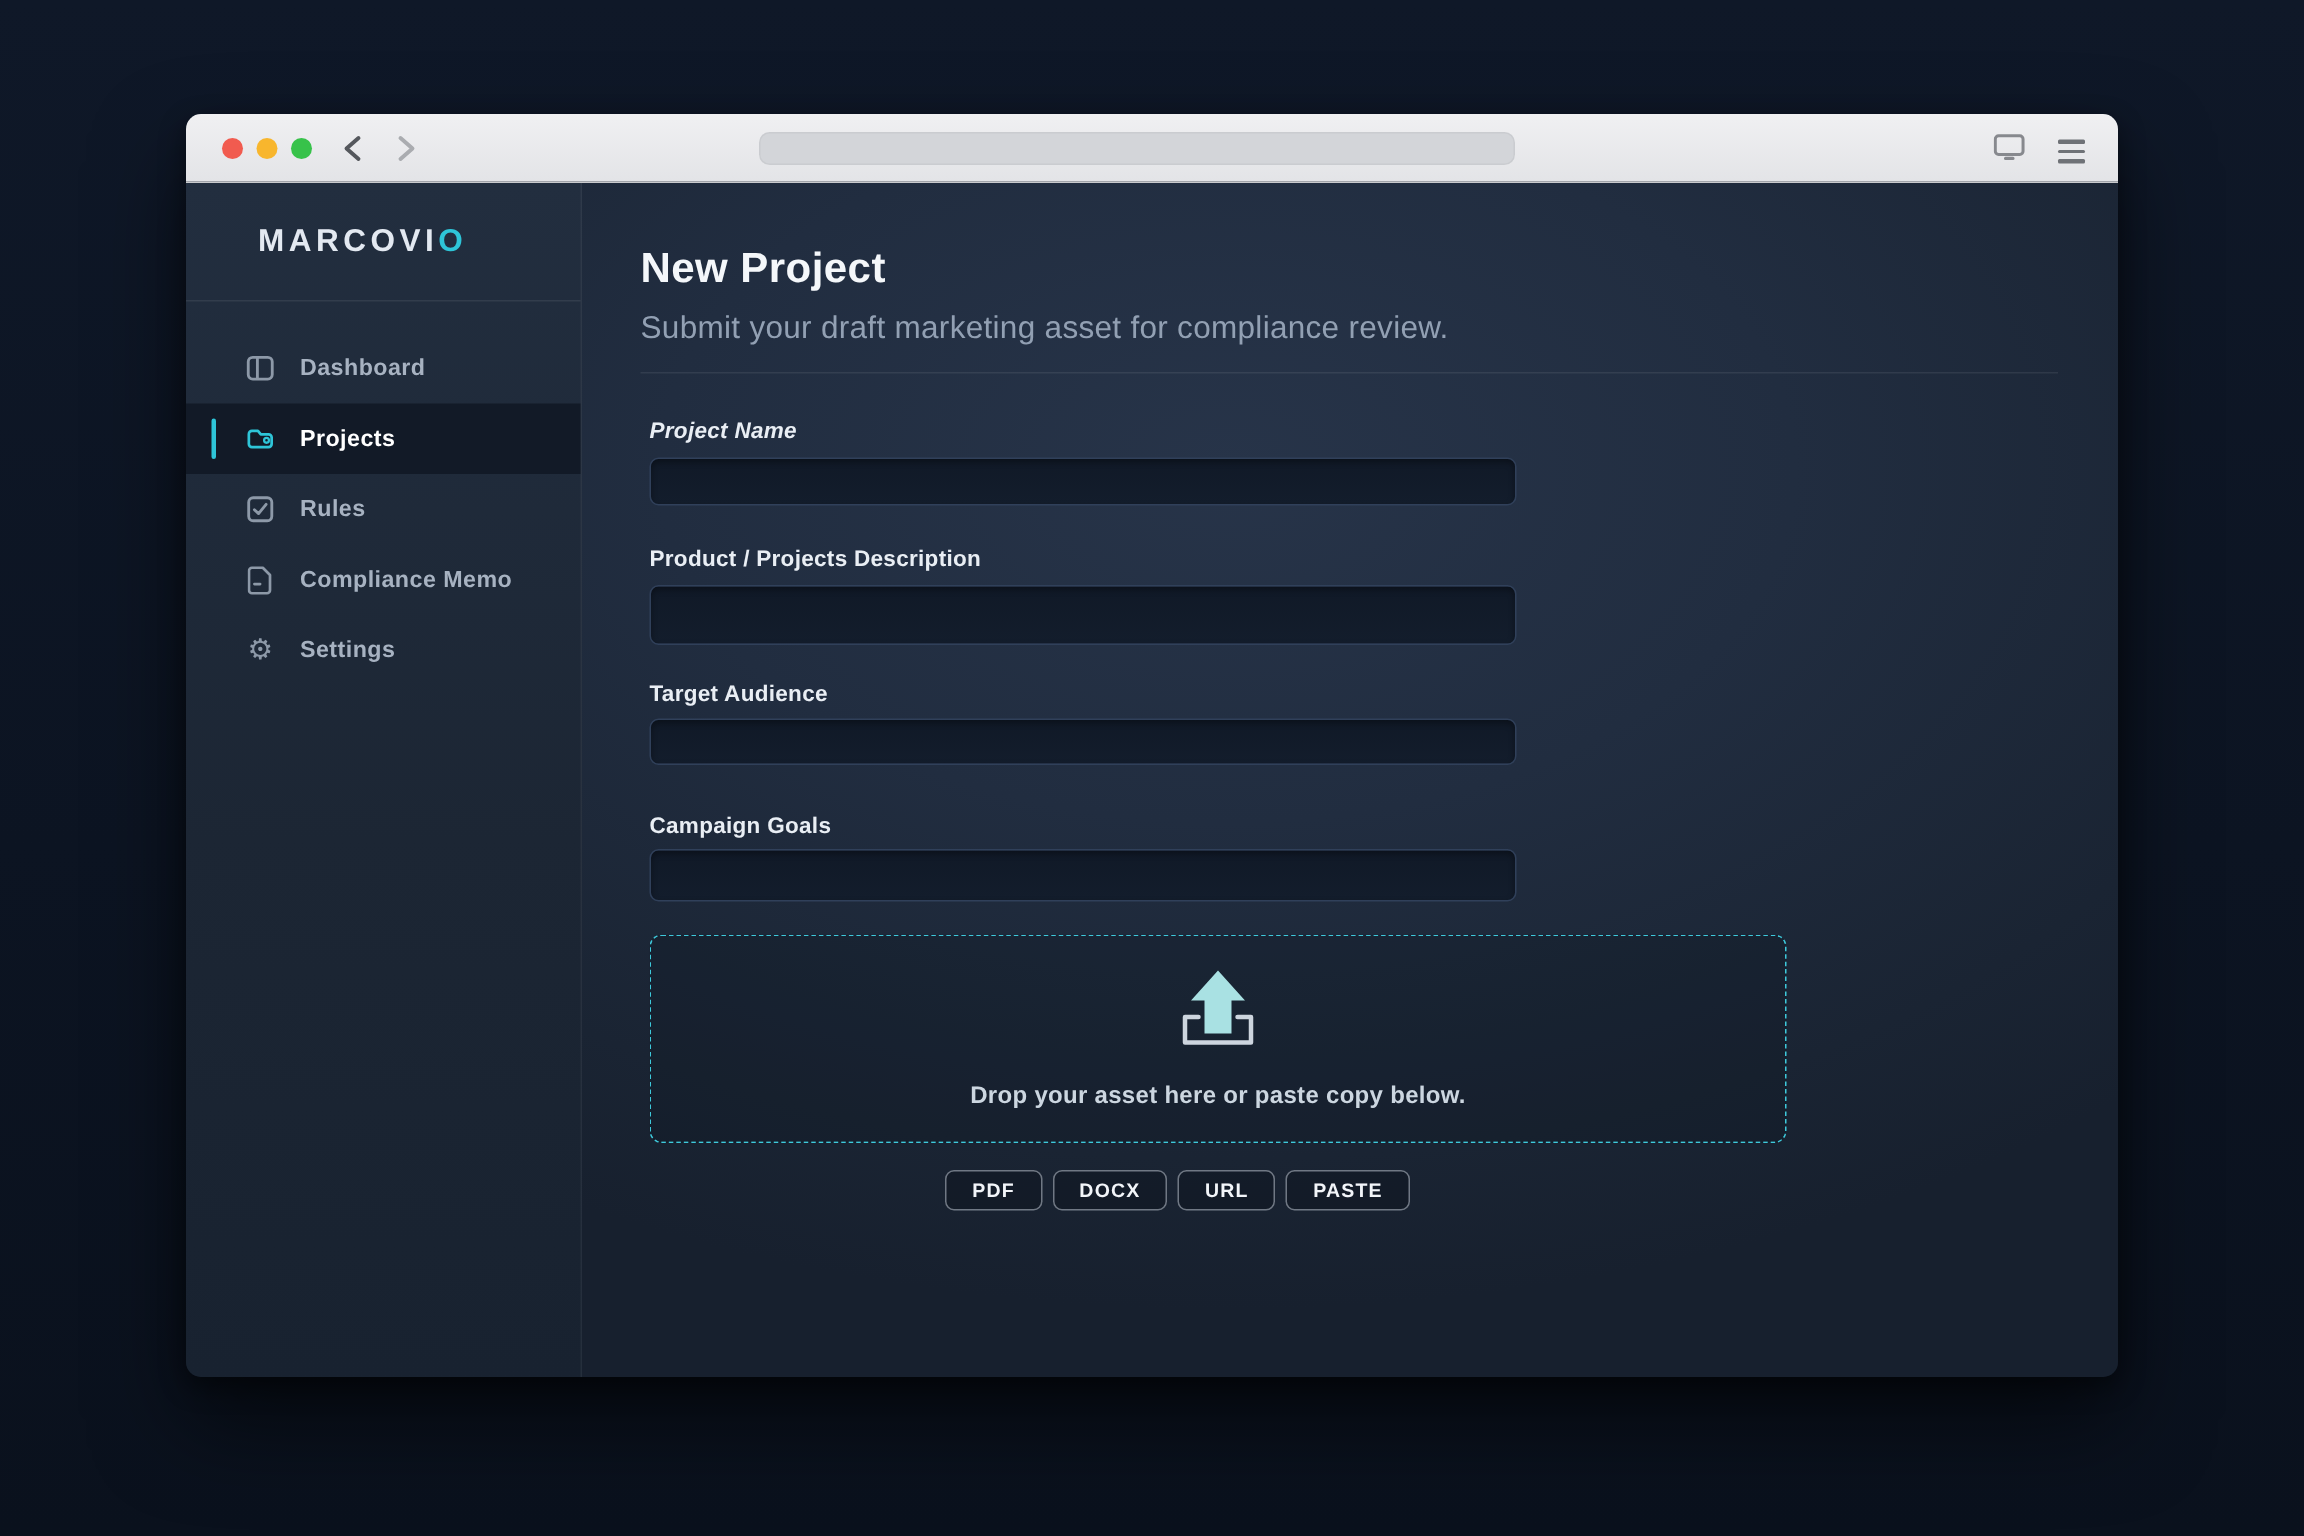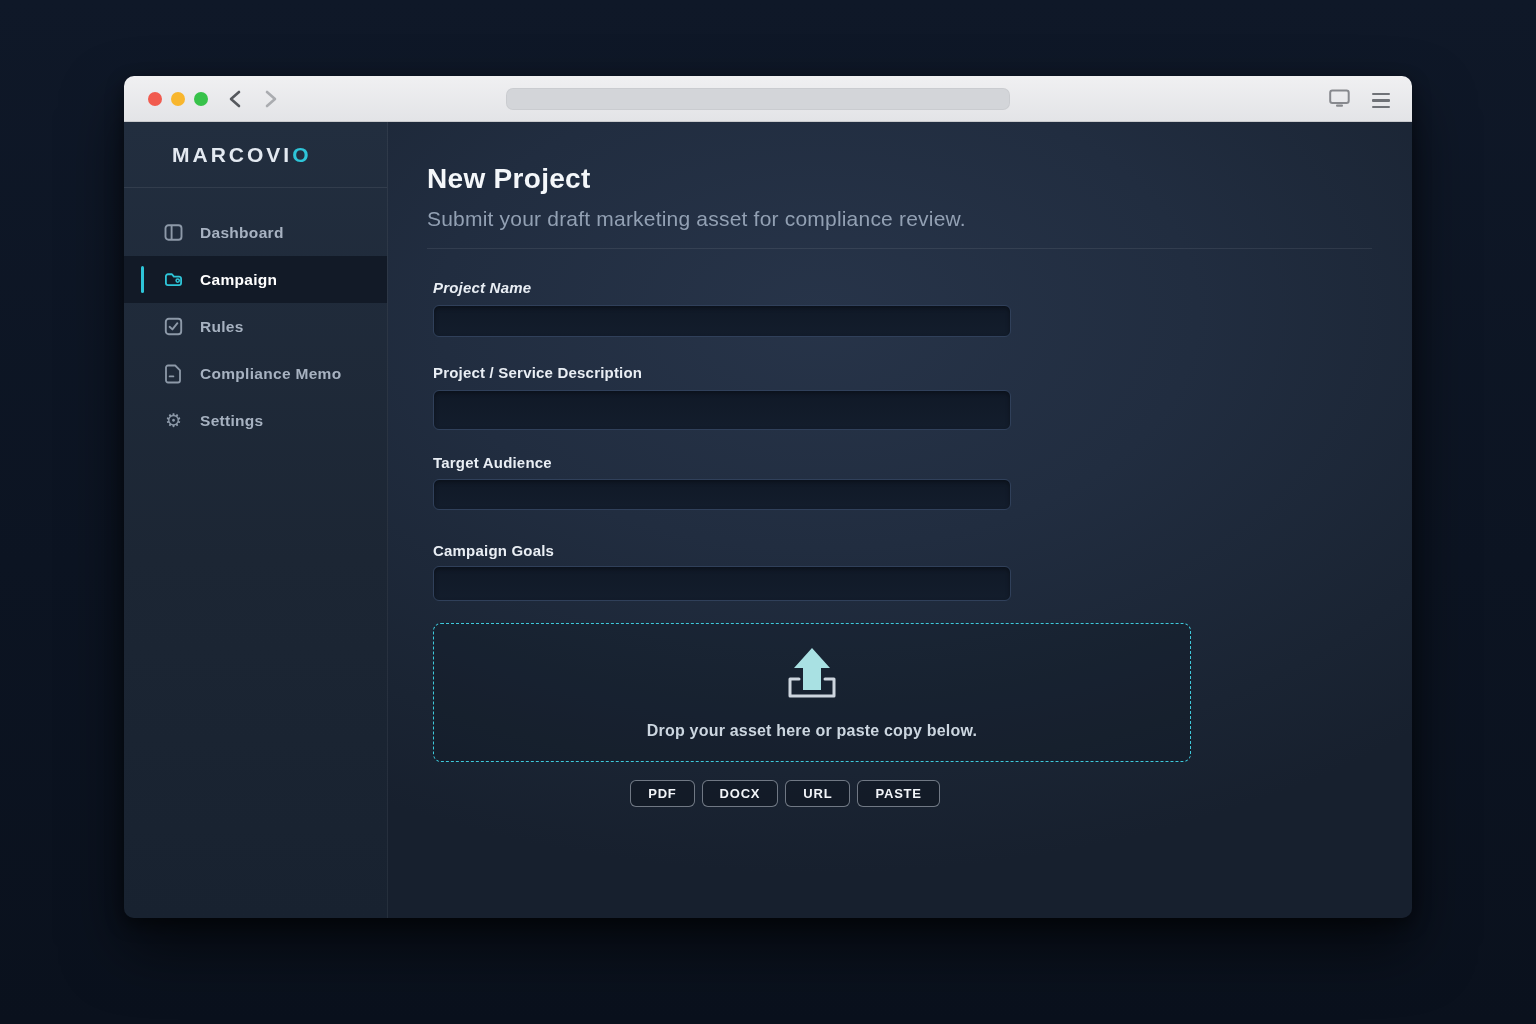--- a/index.html
+++ b/index.html
@@ -34,21 +34,21 @@
   .hamburger { display:flex; flex-direction:column; gap:4px; }
   .hamburger span { width:18px; height:2.4px; background:#6f7277; border-radius:1px; }
   
   .app { display:flex; height:796px; }
   .sidebar {
     width:264px; flex:none; position:relative;
     background:linear-gradient(180deg,#222e3f 0%,#1c2634 55%,#182230 100%);
     border-right:1px solid rgba(255,255,255,0.06);
   }
   .logo-row {
-    height:66px; display:flex; align-items:center; padding-left:48px;
+    height:79px; display:flex; align-items:center; padding-left:48px;
     border-bottom:1px solid rgba(255,255,255,0.08);
   }
   .logo {
     font-size:21px; font-weight:bold; letter-spacing:3px; color:#e3e9f1;
   }
   .logo .accent { color:#2ec5d8; }
   .nav { padding-top:21px; }
   .nav-item {
     position:relative; height:47px; display:flex; align-items:center;
     padding-left:40px; gap:17px; cursor:pointer;
@@ -158,21 +158,21 @@
           <span class="nav-label">Dashboard</span>
         </div>
 
         <div class="nav-item active">
           <span class="nav-icon">
             <svg width="20" height="19" viewBox="0 0 20 19">
               <path d="M2 6.2 a2.2 2.2 0 0 1 2.2 -2.2 h4.2 l2 2.4 h5.4 a2.2 2.2 0 0 1 2.2 2.2 v4.6 a2.2 2.2 0 0 1 -2.2 2.2 h-11.6 a2.2 2.2 0 0 1 -2.2 -2.2 z" fill="none" stroke="#2ec5d8" stroke-width="1.9" stroke-linejoin="round"></path>
               <circle cx="14.4" cy="10.6" r="1.7" fill="none" stroke="#2ec5d8" stroke-width="1.6"></circle>
             </svg>
           </span>
-          <span class="nav-label">Campaign</span>
+          <span class="nav-label">Projects</span>
         </div>
 
         <div class="nav-item">
           <span class="nav-icon">
             <svg width="19" height="19" viewBox="0 0 19 19">
               <rect x="1.8" y="1.8" width="15.4" height="15.4" rx="3" fill="none" stroke="#8d99a8" stroke-width="1.9"></rect>
               <polyline points="5.6,9.8 8.4,12.4 13.4,6.2" fill="none" stroke="#8d99a8" stroke-width="1.9" stroke-linecap="round" stroke-linejoin="round"></polyline>
             </svg>
           </span>
           <span class="nav-label">Rules</span>
@@ -201,21 +201,21 @@
     <div class="main">
       <div class="page-title">New Project</div>
       <div class="page-subtitle">Submit your draft marketing asset for compliance review.</div>
       <div class="divider"></div>
 
       <div class="form">
 
         <div class="field-label fl-1">Project Name</div>
         <input class="field-input fi-1" type="text" value="" style="">
 
-        <div class="field-label fl-2">Project / Service Description</div>
+        <div class="field-label fl-2">Product / Projects Description</div>
         <input class="field-input fi-2" type="text" value="" style="">
 
         <div class="field-label fl-3">Target Audience</div>
         <input class="field-input fi-3" type="text" value="" style="">
 
         <div class="field-label fl-4">Campaign Goals</div>
         <input class="field-input fi-4" type="text" value="" style="">
 
         <div class="dropzone">
           <span>

